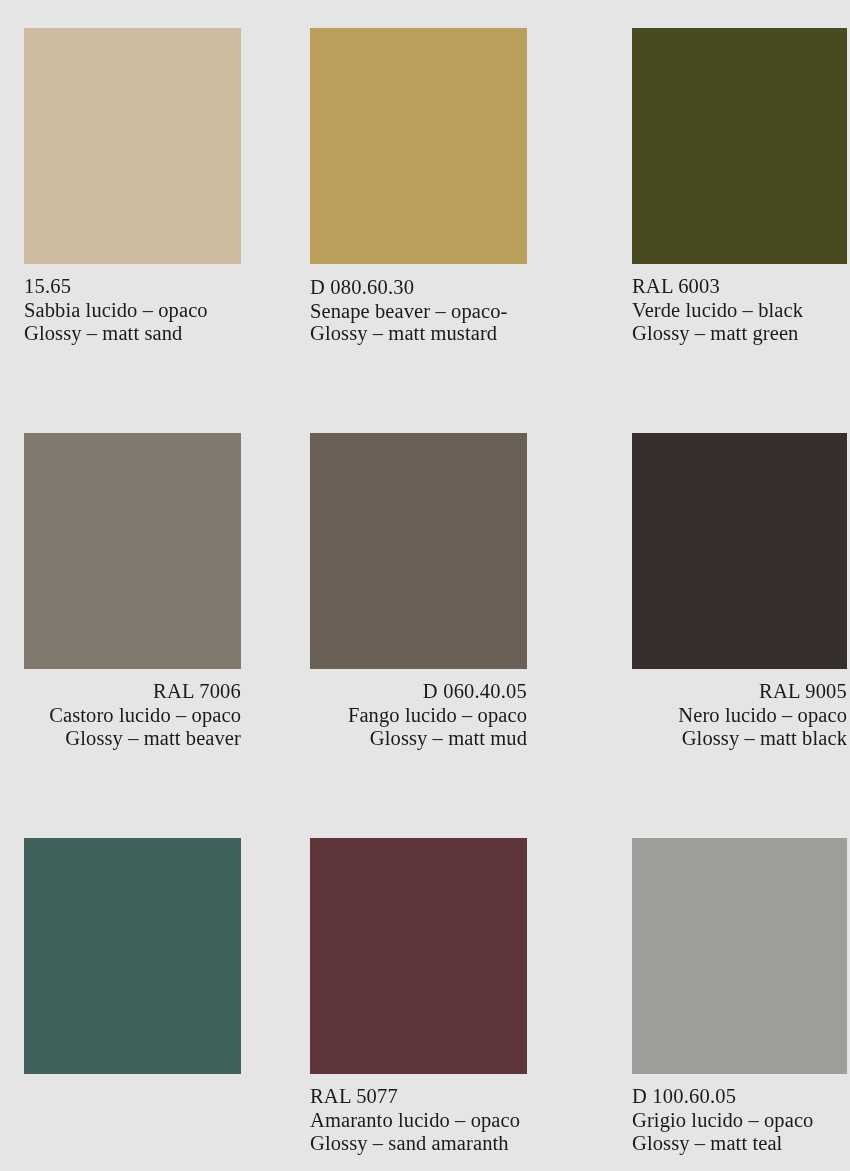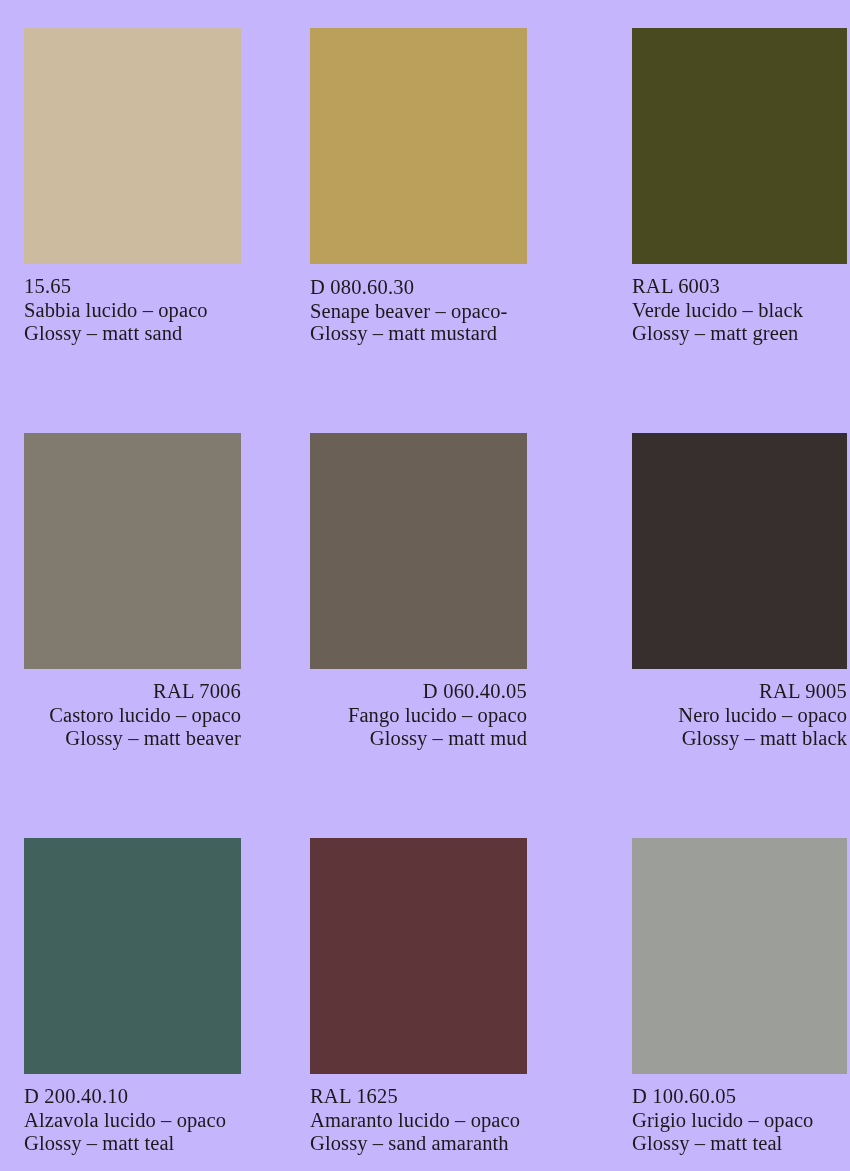--- a/index.html
+++ b/index.html
@@ -14,21 +14,21 @@
     overflow: hidden;
     font-family: "Liberation Serif", "DejaVu Serif", serif;
     color: #1a1a1a;
     -webkit-font-smoothing: antialiased;
   }
 
   #swatch-page {
     position: relative;
     width: 850px;
     height: 1171px;
-    background: #c4b5fd;
+    background: #e5e5e5;
   }
 
   .swatch-grid {
     position: absolute;
     left: 0;
     top: 0;
     width: 850px;
     height: 1171px;
   }
 
@@ -136,31 +136,26 @@
       <div class="swatch-chip" style="background-color: rgb(54, 47, 46);"></div>
       <div class="swatch-caption">
         <span class="caption-line caption-code">RAL 9005</span>
         <span class="caption-line caption-it">Nero lucido – opaco</span>
         <span class="caption-line caption-en">Glossy – matt black</span>
       </div>
     </div>
 
     <div class="swatch-cell col-1 row-3">
       <div class="swatch-chip" style="background-color: rgb(64, 97, 92);"></div>
-      <div class="swatch-caption">
-        <span class="caption-line caption-code">D 200.40.10</span>
-        <span class="caption-line caption-it">Alzavola lucido – opaco</span>
-        <span class="caption-line caption-en">Glossy – matt teal</span>
-      </div>
     </div>
 
     <div class="swatch-cell col-2 row-3">
       <div class="swatch-chip" style="background-color: rgb(94, 54, 57);"></div>
       <div class="swatch-caption">
-        <span class="caption-line caption-code">RAL 1625</span>
+        <span class="caption-line caption-code">RAL 5077</span>
         <span class="caption-line caption-it">Amaranto lucido – opaco</span>
         <span class="caption-line caption-en">Glossy – sand amaranth</span>
       </div>
     </div>
 
     <div class="swatch-cell col-3 row-3">
       <div class="swatch-chip" style="background-color: rgb(155, 158, 153);"></div>
       <div class="swatch-caption">
         <span class="caption-line caption-code">D 100.60.05</span>
         <span class="caption-line caption-it">Grigio lucido – opaco</span>

